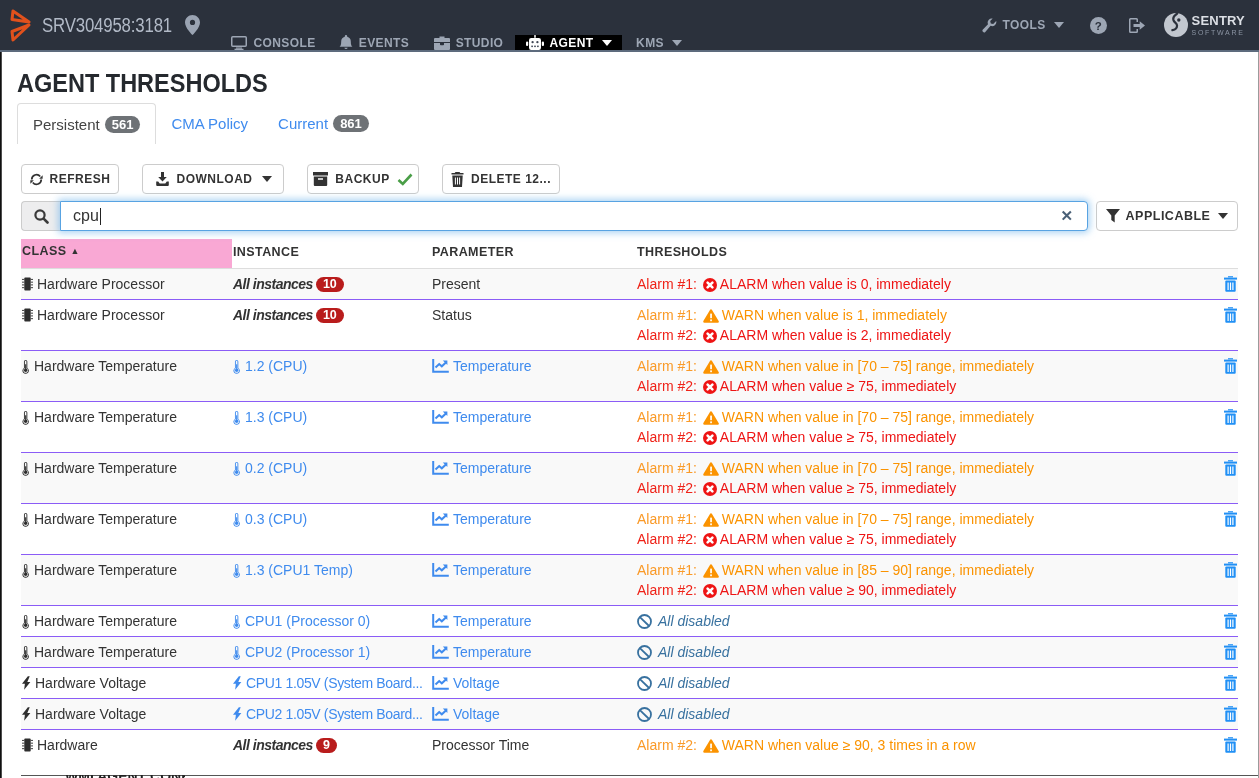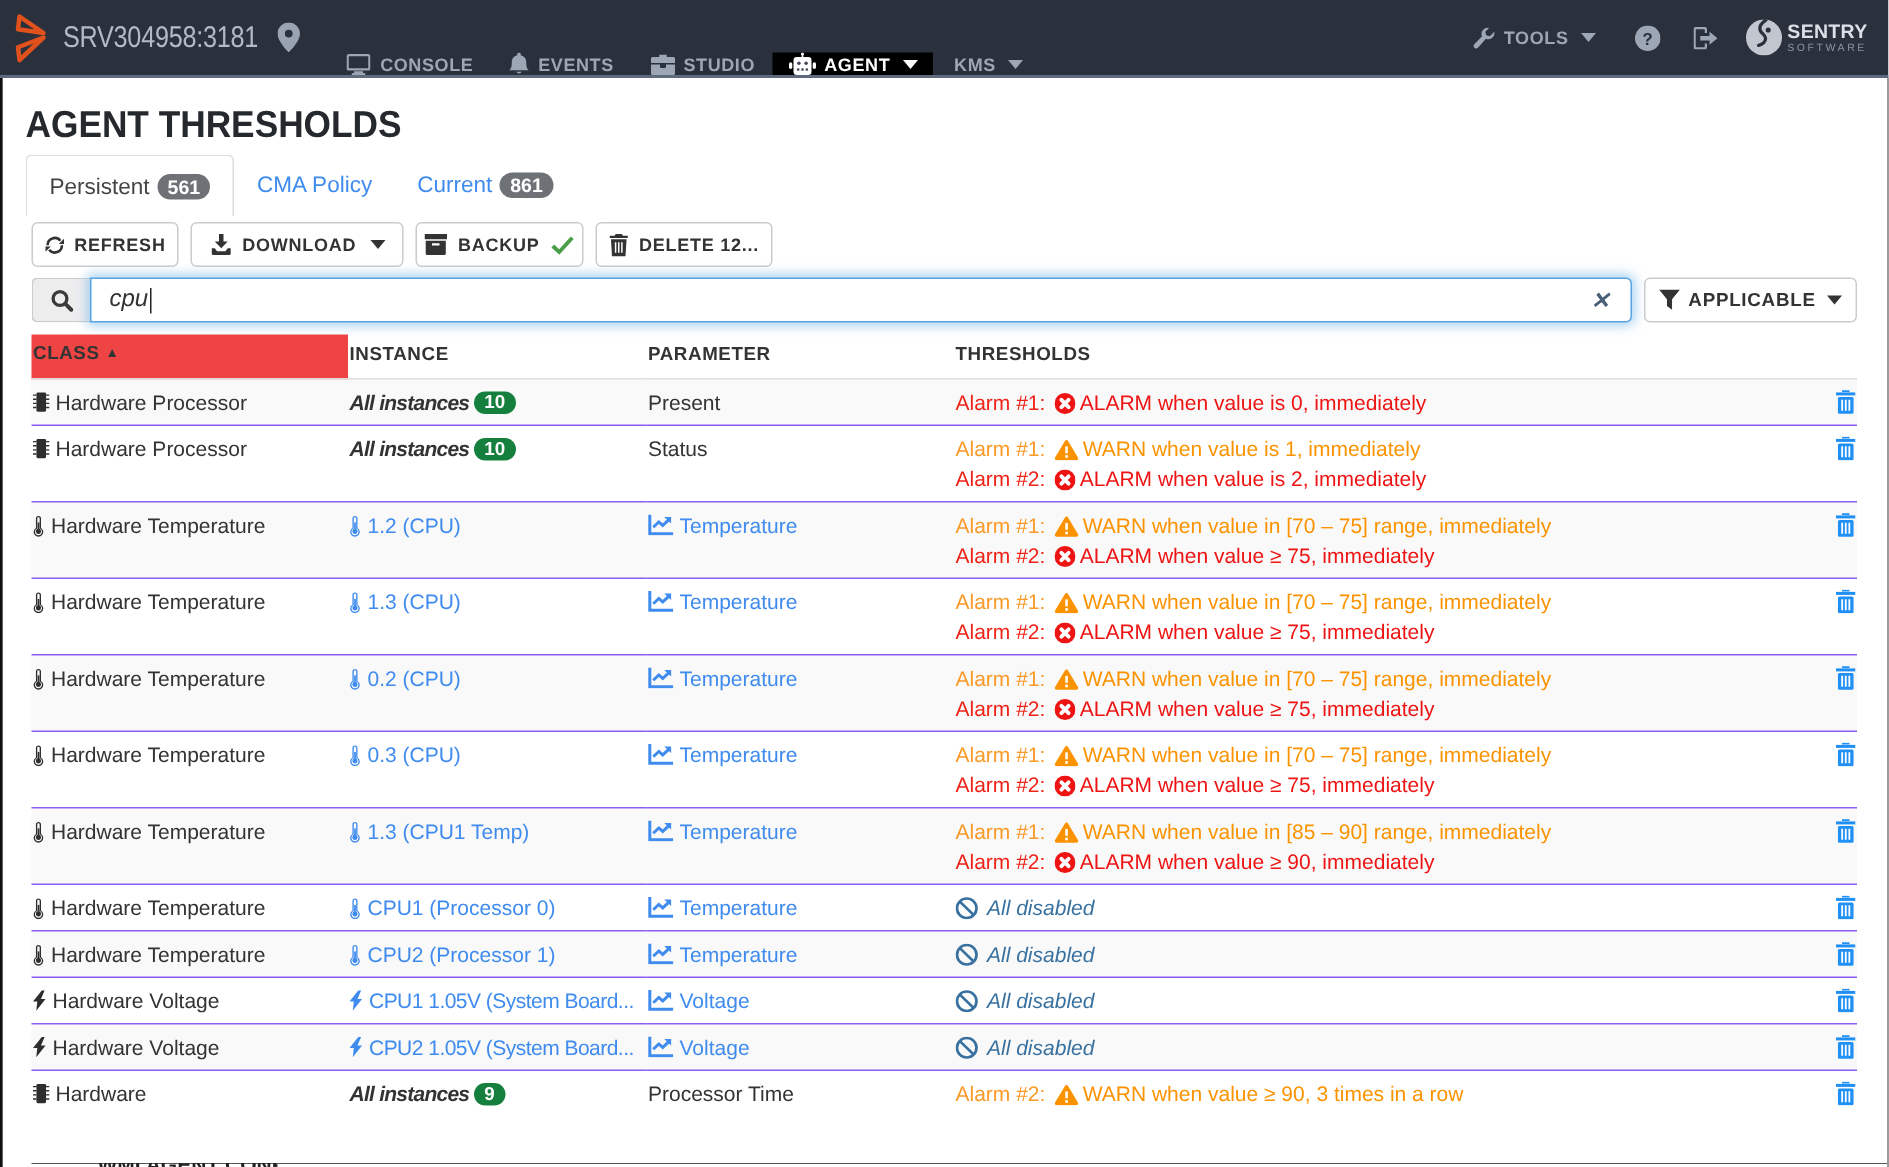--- a/index.html
+++ b/index.html
@@ -30,56 +30,56 @@
 h1 { font-size:25px; font-weight:bold; color:#25292e; margin-top:16px; line-height:30px;
   letter-spacing:0px; margin-left:-4px; transform:scaleX(0.94); transform-origin:0 50%; width:600px; }
 
 .tabs { display:flex; margin-left:-4px; margin-top:5px; height:41px; align-items:stretch; }
 .tab { display:flex; align-items:center; padding:0 15px; font-size:15px; color:#3f8bee; }
 .tab.active { background:#fff; border:1px solid #ddd; border-bottom:none;
   border-radius:4px 4px 0 0; color:#444; }
 .badge { background:#6e7276; color:#fff; font-size:13px; font-weight:bold;
   border-radius:10px; padding:2px 7px; margin-left:5px; line-height:13px; }
 
-.btnrow { margin-top:4px; display:flex; gap:8px; height:30px; }
+.btnrow { margin-top:20px; display:flex; gap:23px; height:30px; }
 .btn { height:30px; display:inline-flex; align-items:center; gap:7px; background:#fff;
   border:1px solid #ccc; border-radius:4px; padding:0 11px; font-size:12px;
   font-weight:bold; color:#333; letter-spacing:0.5px; }
 .btn svg { display:block; flex:0 0 auto; }
 .btn { white-space:nowrap; }
 
 .searchrow { margin-top:7px; display:flex; height:30px; }
-.sgroup { display:flex; flex:0 0 auto; width:1067px; border-radius:4px;font-style:italic; }
+.sgroup { display:flex; flex:0 0 auto; width:1067px; border-radius:4px; }
 .saddon { width:39px; background:#ededee; border:1px solid #ccc; border-right:none;
   border-radius:4px 0 0 4px; display:flex; align-items:center; justify-content:center; }
 .sinput { flex:1; background:#fff; border:1px solid #58a3e2; border-radius:0 4px 4px 0;
   display:flex; align-items:center; padding:0 12px; font-size:16px; color:#333;
   height:30px; position:relative; box-shadow:0 0 7px 2px rgba(102,175,233,0.55); }
 .cursorbar { display:inline-block; width:1px; height:17px; background:#222; margin-left:1px; }
 .sclear { position:absolute; right:14px; top:5px; color:#4a6077; font-size:15px; font-weight:bold; }
 .btn-applicable { margin-left:8px; height:30px; width:142px; display:inline-flex; align-items:center;
   justify-content:space-between; background:#fff; border:1px solid #ccc; border-radius:4px; padding:0 9px;
   font-size:12.5px; font-weight:bold; color:#333; letter-spacing:0.5px; }
 .btn-applicable svg { flex:0 0 auto; }
 
 table { border-collapse:collapse; width:1217px; margin-top:8px; table-layout:fixed; }
 th { text-align:left; font-size:12.5px; color:#333; letter-spacing:0.4px; line-height:13px;
   padding:6px 1px 9px 1px; border-bottom:1px solid #ddd; }
-th.sorted { background:#ef4444; }
+th.sorted { background:#f9a8d4; }
 col.c1 { width:211px; } col.c2 { width:199px; } col.c3 { width:205px; }
 col.c4 { width:570px; } col.c5 { width:32px; }
 td { font-size:14px; color:#333; padding:5px 1px; vertical-align:top; line-height:20px;
   border-bottom:1px solid #8b5cf6; }
 tr.odd td { background:#f9f9f9; }
 .cls { display:flex; align-items:center; gap:4px; white-space:nowrap; }
 .lnk { color:#3f8bee; display:flex; align-items:center; gap:4px; white-space:nowrap;
   overflow:hidden; }
 .lnk svg, .cls svg, .disab svg, .inst-b svg { flex:0 0 auto; }
 .inst-b { font-weight:bold; font-style:italic; display:flex; align-items:center; gap:3px; letter-spacing:-0.5px; }
-.nbadge { background:#15803d; color:#fff; font-size:12.5px; font-weight:bold; font-style:normal;
+.nbadge { background:#b91c1c; color:#fff; font-size:12.5px; font-weight:bold; font-style:normal;
   border-radius:10px; padding:1px 7px; line-height:13px; letter-spacing:0; }
 .al { line-height:20px; white-space:nowrap; }
 .al .lab-o { color:#fa9a28; } .al .lab-r { color:#ef2318; }
 .al .msg-o { color:#fb9300; } .al .msg-r { color:#ee1414; }
 .al svg { vertical-align:-3px; margin:0 3px 0 2px; }
 .disab { color:#38719f; font-style:italic; display:flex; align-items:center; gap:6px; }
 .trash svg { display:block; margin-left:auto; margin-top:2px; }
 .trash { text-align:right; }
 tr.last td { border-bottom:none; padding-bottom:26px; }
 

